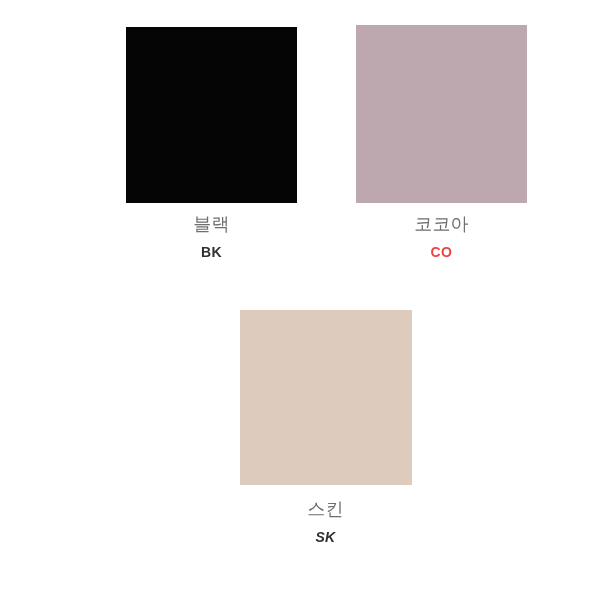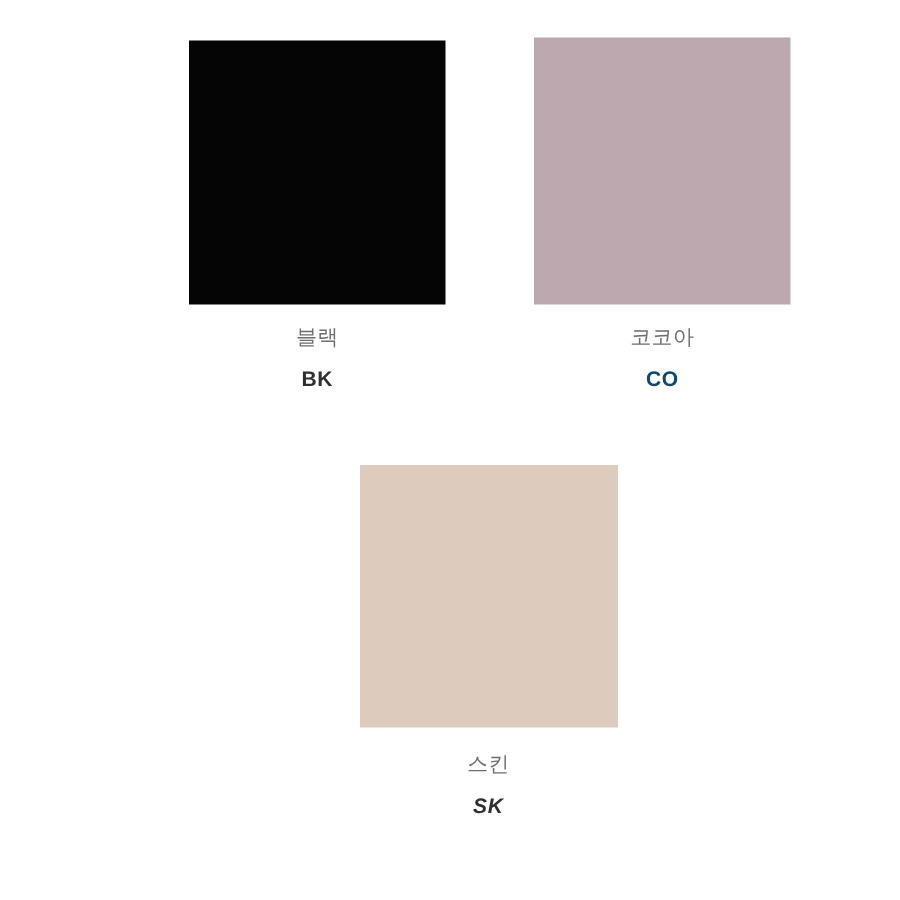--- a/index.html
+++ b/index.html
@@ -36,21 +36,21 @@
   }
 
   .swatch-labels {
     display: flex;
     flex-direction: column;
     align-items: center;
     width: 100%;
   }
 
   .swatch-name {
-    font-size: 14px;
+    font-size: 18px;
     line-height: 17px;
     color: #6e6e6e;
     letter-spacing: 0.2px;
     white-space: nowrap;
     font-weight: 400;
   }
 
   .swatch-code {
     font-size: 14px;
     line-height: 17px;
@@ -109,21 +109,21 @@
     <div class="swatch-labels">
       <div class="swatch-name" style="color: rgb(110, 110, 110);">블랙</div>
       <div class="swatch-code" style="color: rgb(47, 47, 47);">BK</div>
     </div>
   </div>
 
   <div class="swatch-cell" id="cell-co">
     <div class="swatch-chip" id="chip-co" style="background-color: rgb(188, 168, 174);"></div>
     <div class="swatch-labels">
       <div class="swatch-name" style="color: rgb(110, 110, 110);">코코아</div>
-      <div class="swatch-code" style="color: #0c4a6e;">CO</div>
+      <div class="swatch-code" style="color: #ef4444;">CO</div>
     </div>
   </div>
 
   <div class="swatch-cell" id="cell-sk">
     <div class="swatch-chip" id="chip-sk" style="background-color: rgb(221, 203, 189);"></div>
     <div class="swatch-labels">
       <div class="swatch-name" style="color: rgb(110, 110, 110);">스킨</div>
       <div class="swatch-code" style="color: rgb(47, 47, 47); font-style: italic;">SK</div>
     </div>
   </div>

